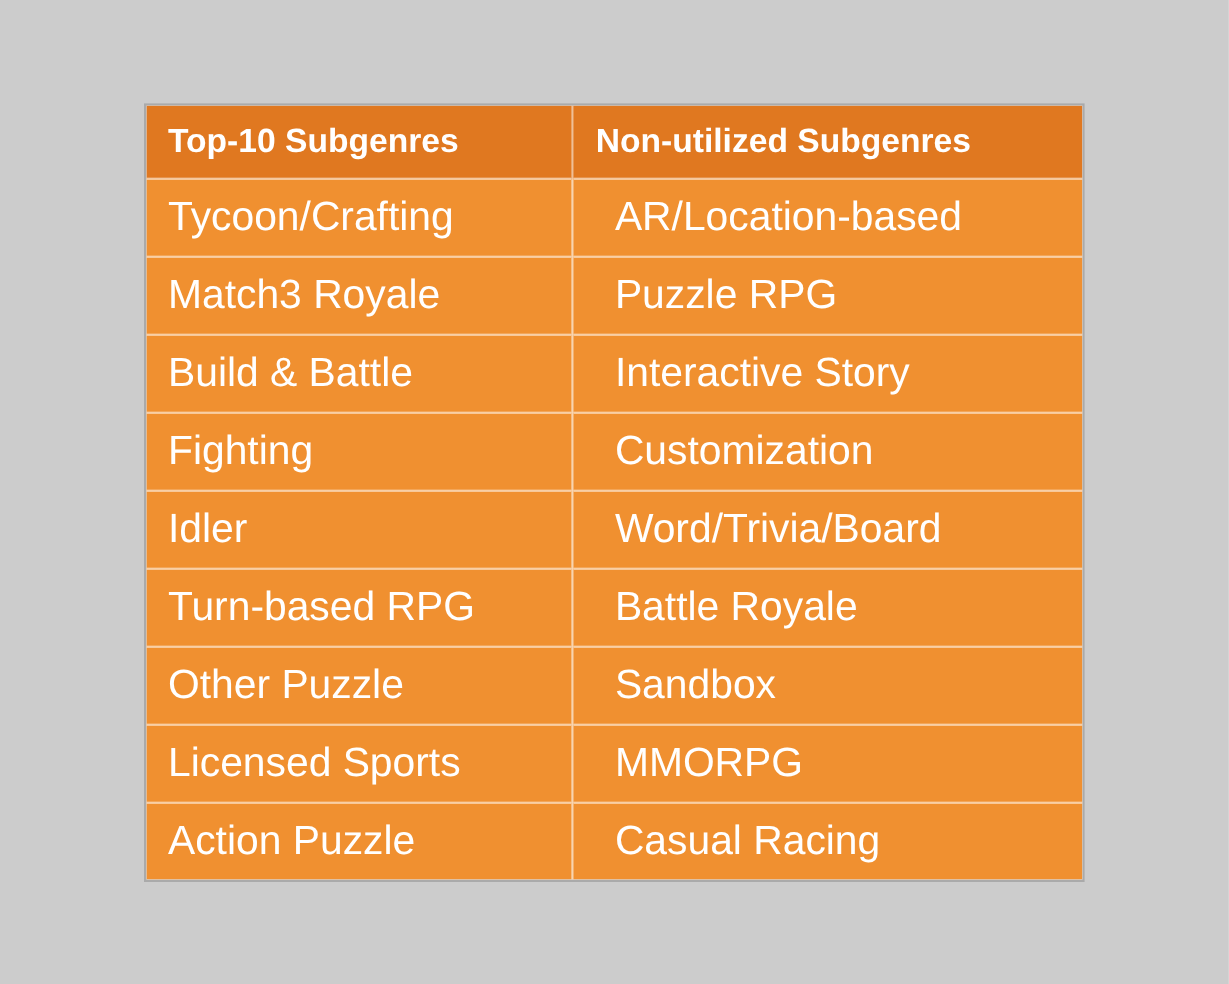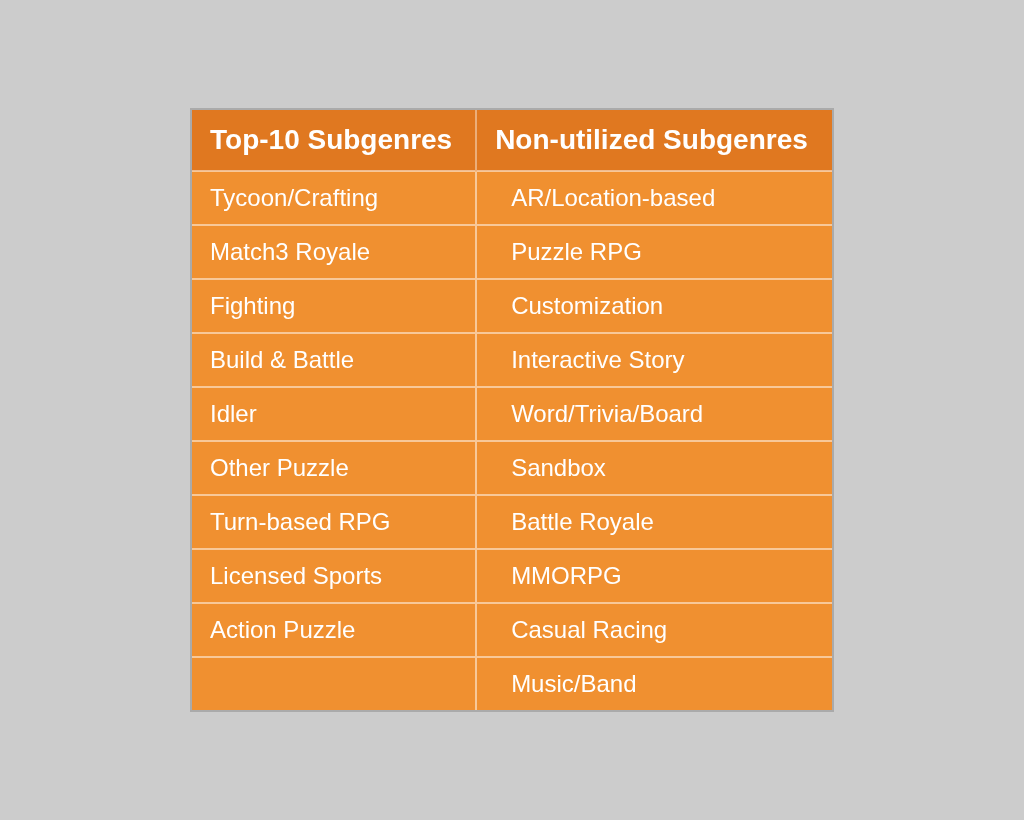--- a/index.html
+++ b/index.html
@@ -15,21 +15,21 @@
       align-items: center;
       width: 1024px;
       height: 820px;
       font-family: 'Segoe UI', Arial, sans-serif;
     }
 
     .table-container {
       background: #f5f5f5;
       border: 2px solid #aaa;
       overflow: hidden;
-      width: 644px;
+      width: 784px;
     }
 
     table {
       width: 100%;
       border-collapse: collapse;
     }
 
     thead tr {
       background-color: #e07820;
     }
@@ -51,21 +51,21 @@
       background-color: #f09030;
       border-top: 2px solid rgba(255,255,255,0.5);
     }
 
     tbody tr:nth-child(even) {
       background-color: #f09030;
     }
 
     tbody td {
       color: white;
-      font-size: 24px;
+      font-size: 34px;
       font-weight: 500;
       padding: 12px 18px;
       border-right: 2px solid rgba(255,255,255,0.5);
       vertical-align: middle;
       margin-left: 32px;
     }
 
     tbody td:last-child {
       border-right: none;
       padding-left: 34px;
@@ -89,46 +89,42 @@
     <tbody id="table-body">
     <tr>
           <td>Tycoon/Crafting</td>
           <td>AR/Location-based</td>
         </tr>
         <tr>
           <td>Match3 Royale</td>
           <td>Puzzle RPG</td>
         </tr>
         <tr>
+          <td>Build &amp; Battle</td>
+          <td>Interactive Story</td>
+        </tr>
+        <tr>
           <td>Fighting</td>
           <td>Customization</td>
-        </tr>
-        <tr>
-          <td>Build &amp; Battle</td>
-          <td>Interactive Story</td>
         </tr>
         <tr>
           <td>Idler</td>
           <td>Word/Trivia/Board</td>
         </tr>
         <tr>
+          <td>Turn-based RPG</td>
+          <td>Battle Royale</td>
+        </tr>
+        <tr>
           <td>Other Puzzle</td>
           <td>Sandbox</td>
-        </tr>
-        <tr>
-          <td>Turn-based RPG</td>
-          <td>Battle Royale</td>
         </tr>
         <tr>
           <td>Licensed Sports</td>
           <td>MMORPG</td>
         </tr>
         <tr>
           <td>Action Puzzle</td>
           <td>Casual Racing</td>
         </tr>
-        <tr>
-          <td class="empty"></td>
-          <td>Music/Band</td>
-        </tr>
       </tbody>
   </table>
 </div>
 
 </body></html>

